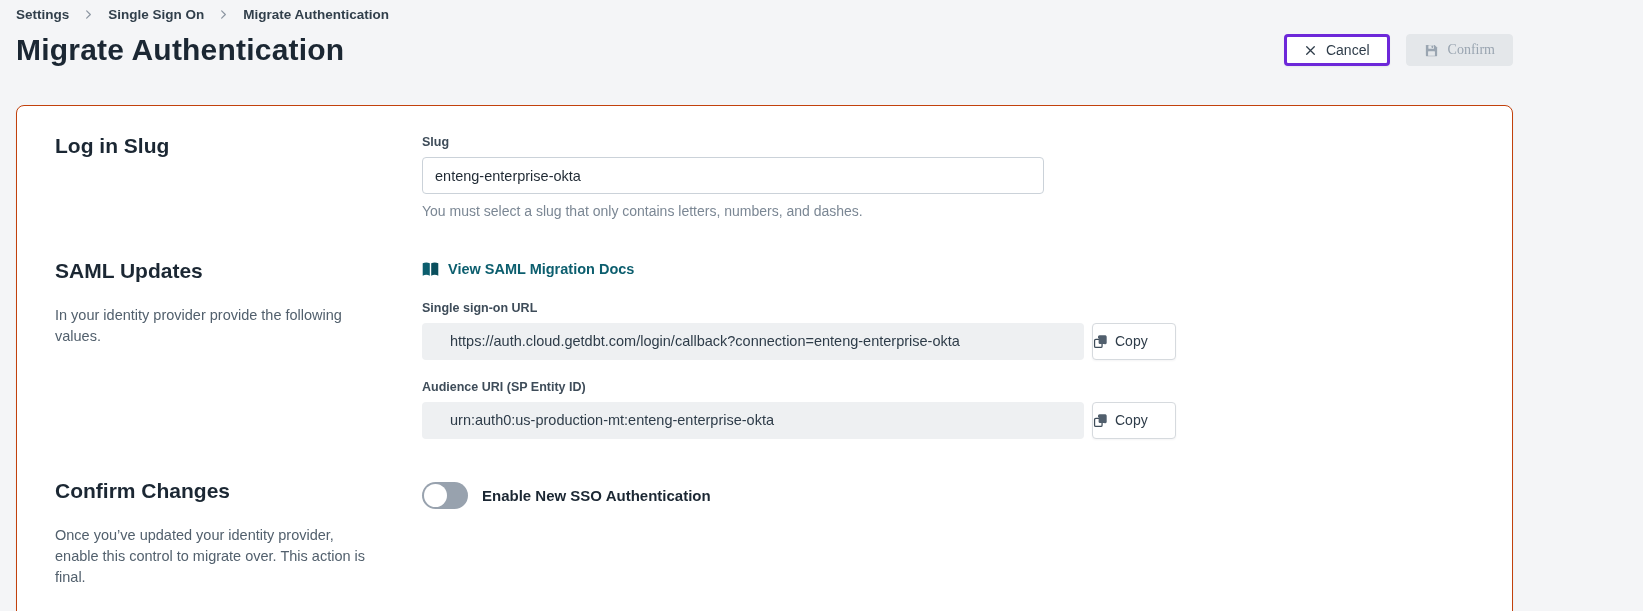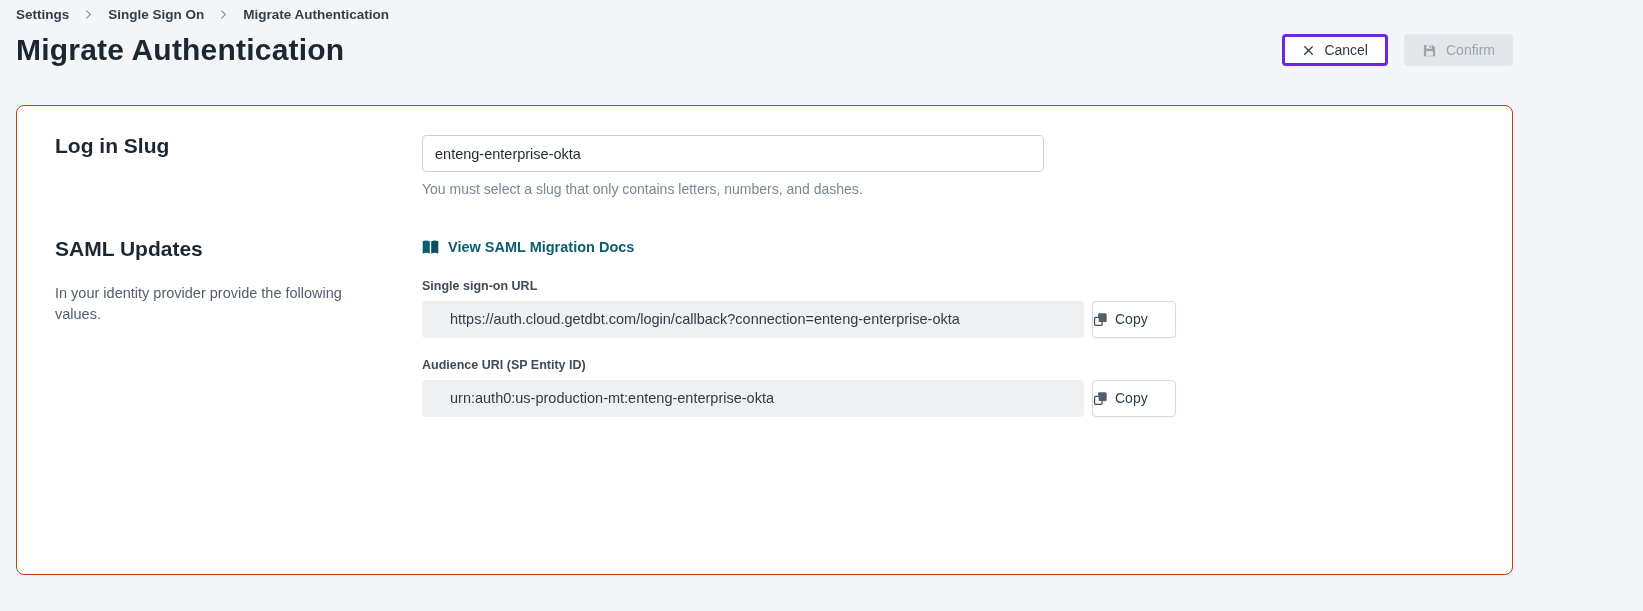--- a/index.html
+++ b/index.html
@@ -16,21 +16,21 @@
   .breadcrumb { display:flex; align-items:center; gap:14px; padding-top:7px; font-size:13.5px; font-weight:700; color:#313f4b; }
   .crumb { cursor:pointer; }
   .crumb-sep { display:flex; align-items:center; color:#8b95a1; }
 
   
   .header-row { display:flex; justify-content:space-between; align-items:center; margin-top:11px; }
   .page-title { font-size:30px; font-weight:700; color:#1b2733; letter-spacing:0.2px; }
   .header-actions { display:flex; gap:16px; }
   .btn { display:inline-flex; align-items:center; justify-content:center; gap:9px; height:32px; padding:0 17px; border-radius:4px; font-size:14px; font-weight:400; font-family:"Liberation Sans",sans-serif; cursor:pointer; }
   .btn-cancel { background:#ffffff; border:3px solid #6d28d9; color:#2e3c49; box-shadow:0 1px 2px rgba(31,41,51,0.06); }
-  .btn-confirm { background:#e4e7ea; border:1px solid #e4e7ea; color:#9aa5b1; cursor:default; }
+  .btn-confirm { background:#e4e7ea; border:1px solid #e4e7ea; color:#9aa5b1; cursor:default;font-family:Liberation Serif, serif; }
 
   
   .card { margin-top:38px; background:#ffffff; border:1px solid #c2410c; border-radius:8px; box-shadow:0 1px 2px rgba(31,41,51,0.05); padding:28px 38px 30px 38px; min-height:470px; }
   .row { display:grid; grid-template-columns:367px 1fr; align-items:start; }
   .row + .row { margin-top:40px; }
   .section-heading { font-size:21px; font-weight:700; color:#1b2733; }
   .section-desc { margin-top:22px; font-size:14.5px; line-height:1.48; color:#52606d; max-width:320px; }
 
   
   .field-label { font-size:12.5px; font-weight:700; color:#3e4c59; margin-bottom:8px; }
@@ -98,20 +98,21 @@
     </div>
   </div>
 
   <section class="card">
 
     <div class="row">
       <div>
         <h2 class="section-heading">Log in Slug</h2>
       </div>
       <div class="slug-group">
+        <div class="field-label">Slug</div>
         <input class="text-input" type="text" value="enteng-enterprise-okta" style="">
         <div class="help-text">You must select a slug that only contains letters, numbers, and dashes.</div>
       </div>
     </div>
 
     <div class="row">
       <div>
         <h2 class="section-heading">SAML Updates</h2>
         <p class="section-desc">In your identity provider provide the following values.</p>
       </div>
@@ -155,15 +156,29 @@
                     <rect x="9" y="2.5" width="12.5" height="13.5" rx="2" fill="#515f6d"></rect>
                   </svg>
               </span>
               <span>Copy</span>
             </button>
           </div>
         </div>
       </div>
     </div>
 
+    <div class="row">
+      <div>
+        <h2 class="section-heading">Confirm Changes</h2>
+        <p class="section-desc">Once you’ve updated your identity provider, enable this control to migrate over. This action is final.</p>
+      </div>
+      <div>
+        <div class="toggle-row">
+          <div class="toggle" role="switch" aria-checked="false">
+            <div class="toggle-knob"></div>
+          </div>
+          <div class="toggle-label">Enable New SSO Authentication</div>
+        </div>
+      </div>
+    </div>
 
   </section>
 </div>
 
 </body></html>

